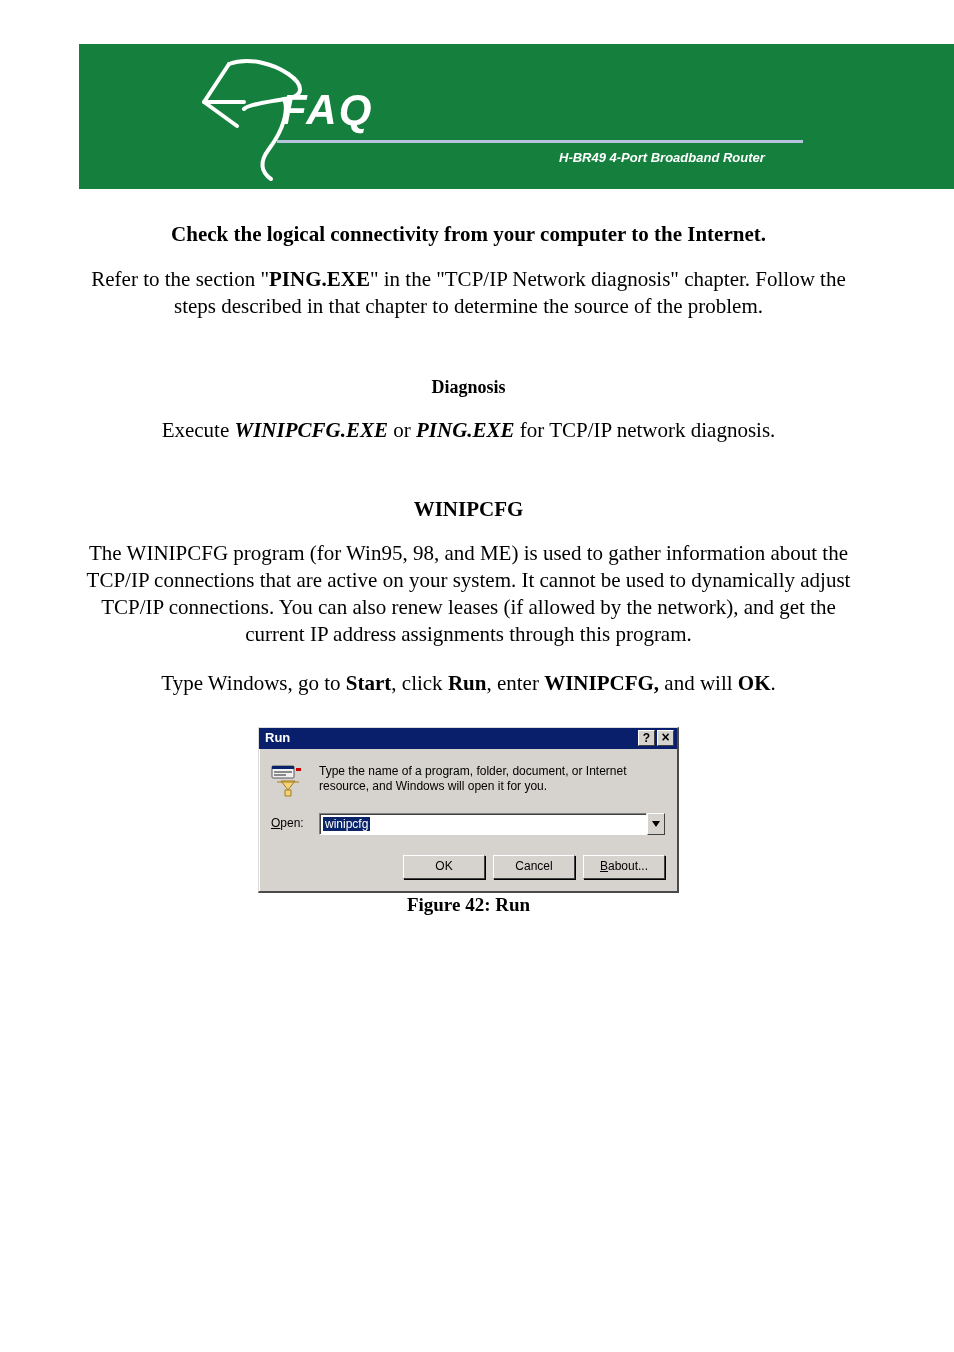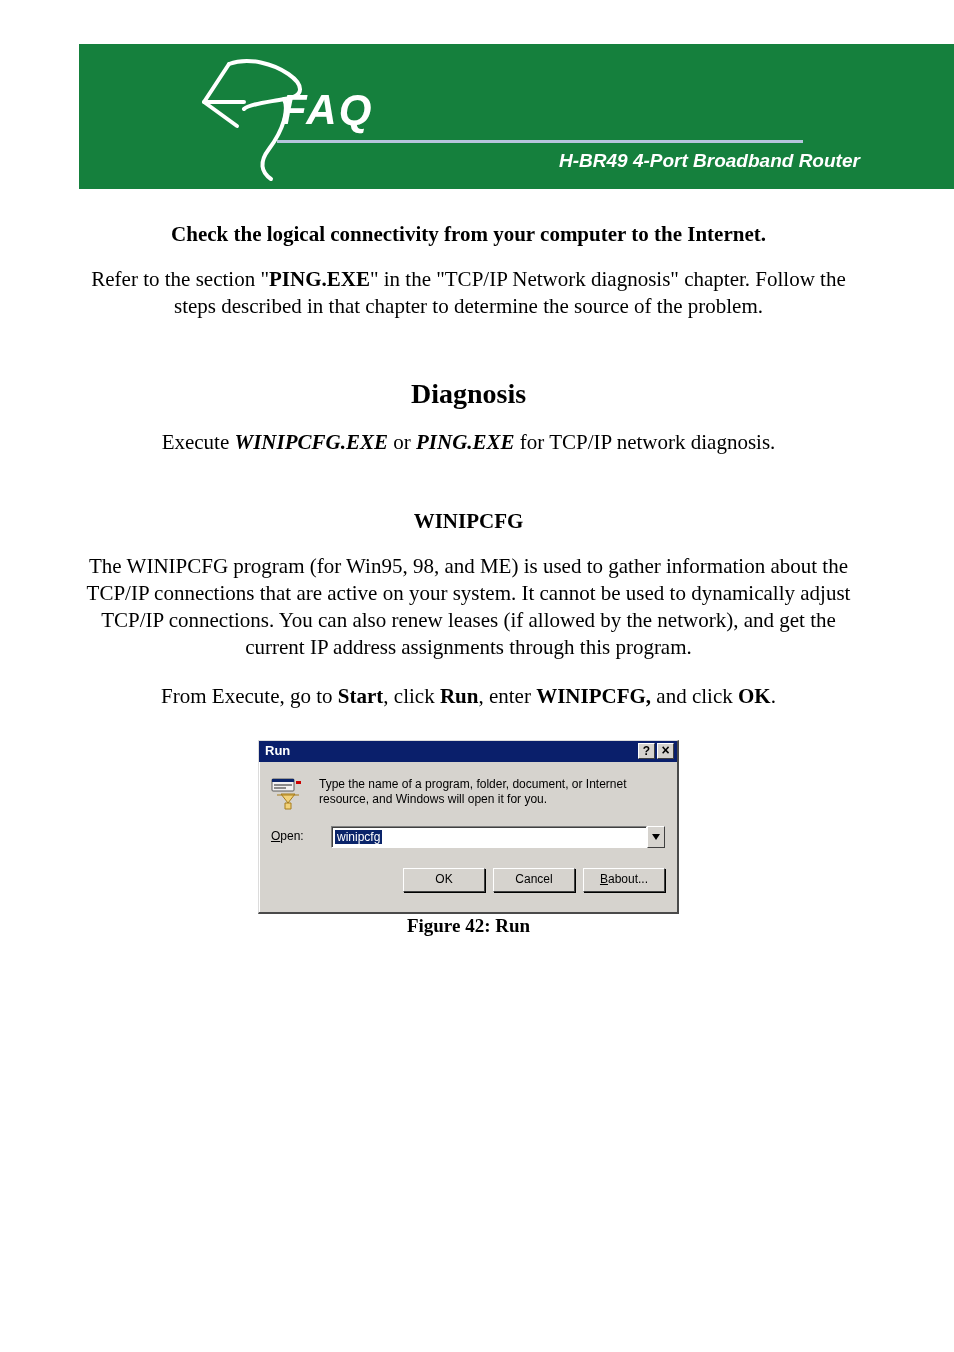--- a/index.html
+++ b/index.html
@@ -52,40 +52,40 @@
     background: #b6c5dd;
   }
   .banner .product {
     position: absolute;
     top: 106px;
     left: 480px;
     color: #ffffff;
     font-family: Arial, Helvetica, sans-serif;
     font-weight: 700;
     font-style: italic;
-    font-size: 19px;
+    font-size: 13px;
   }
 
   
   .content {
     padding: 32px 98px 0 81px;
     font-size: 21px;
     line-height: 1.28;
   }
   .content p { margin: 0; text-align: center; }
   .content .subhead {
     font-weight: 700;
     margin-top: 0;
   }
   .content .para {
     margin-top: 18px;
   }
   .content .h2 {
     font-weight: 700;
-    font-size: 28px;
+    font-size: 18px;
     margin-top: 56px;
   }
   .content .h3 {
     font-weight: 700;
     font-size: 21px;
     margin-top: 36px;
   }
   .bold { font-weight: 700; }
   .boldital { font-weight: 700; font-style: italic; }
 
@@ -130,39 +130,39 @@
     align-items: center;
     justify-content: center;
     color: #000;
     font-family: Arial, sans-serif;
     font-weight: 700;
     font-size: 12px;
     line-height: 1;
     box-sizing: border-box;
   }
   .dlg-body {
-    padding: 14px 12px 20px 12px;
+    padding: 14px 12px 12px 12px;
   }
   .dlg-top {
     display: flex;
     align-items: flex-start;
     gap: 14px;
   }
   .run-icon svg { width: 34px; height: 34px; display:block; }
   .dlg-desc {
     font-size: 12px;
     line-height: 1.25;
     flex: 1;
     padding-top: 1px;
   }
   .dlg-open {
     display: flex;
     align-items: center;
     margin-top: 16px;
-    gap: 24px;
+    gap: 12px;
     justify-content: flex-end;
   }
   .dlg-open .lbl {
     font-size: 12px;
     min-width: 36px;
   }
   .dlg-open .lbl .ul { text-decoration: underline; }
   .combo {
     flex: 1;
     display: flex;
@@ -266,21 +266,21 @@
 
     <p class="para">
       <span>Execute </span><span class="boldital">WINIPCFG.EXE</span><span> or </span><span class="boldital">PING.EXE</span><span> for TCP/IP network diagnosis.</span>
     </p>
 
     <p class="h3" style="margin-top:52px">WINIPCFG</p>
 
     <p class="para">The WINIPCFG program (for Win95, 98, and ME) is used to gather information about the TCP/IP connections that are active on your system. It cannot be used to dynamically adjust TCP/IP connections. You can also renew leases (if allowed by the network), and get the current IP address assignments through this program.</p>
 
     <p class="para" style="margin-top:22px">
-      <span>From Execute, go to </span><span class="bold">Start</span><span>, click </span><span class="bold">Run</span><span>, enter </span><span class="bold">WINIPCFG,</span><span> and click </span><span class="bold">OK</span><span>.</span>
+      <span>Type Windows, go to </span><span class="bold">Start</span><span>, click </span><span class="bold">Run</span><span>, enter </span><span class="bold">WINIPCFG,</span><span> and will </span><span class="bold">OK</span><span>.</span>
     </p>
 
     <div class="dialog-wrap">
       <div class="dialog">
         <div class="titlebar">
           <span class="title">Run</span>
           <span class="btn">?</span>
           <span class="btn" style="font-size:14px;padding-bottom:2px">×</span>
         </div>
         <div class="dlg-body">

